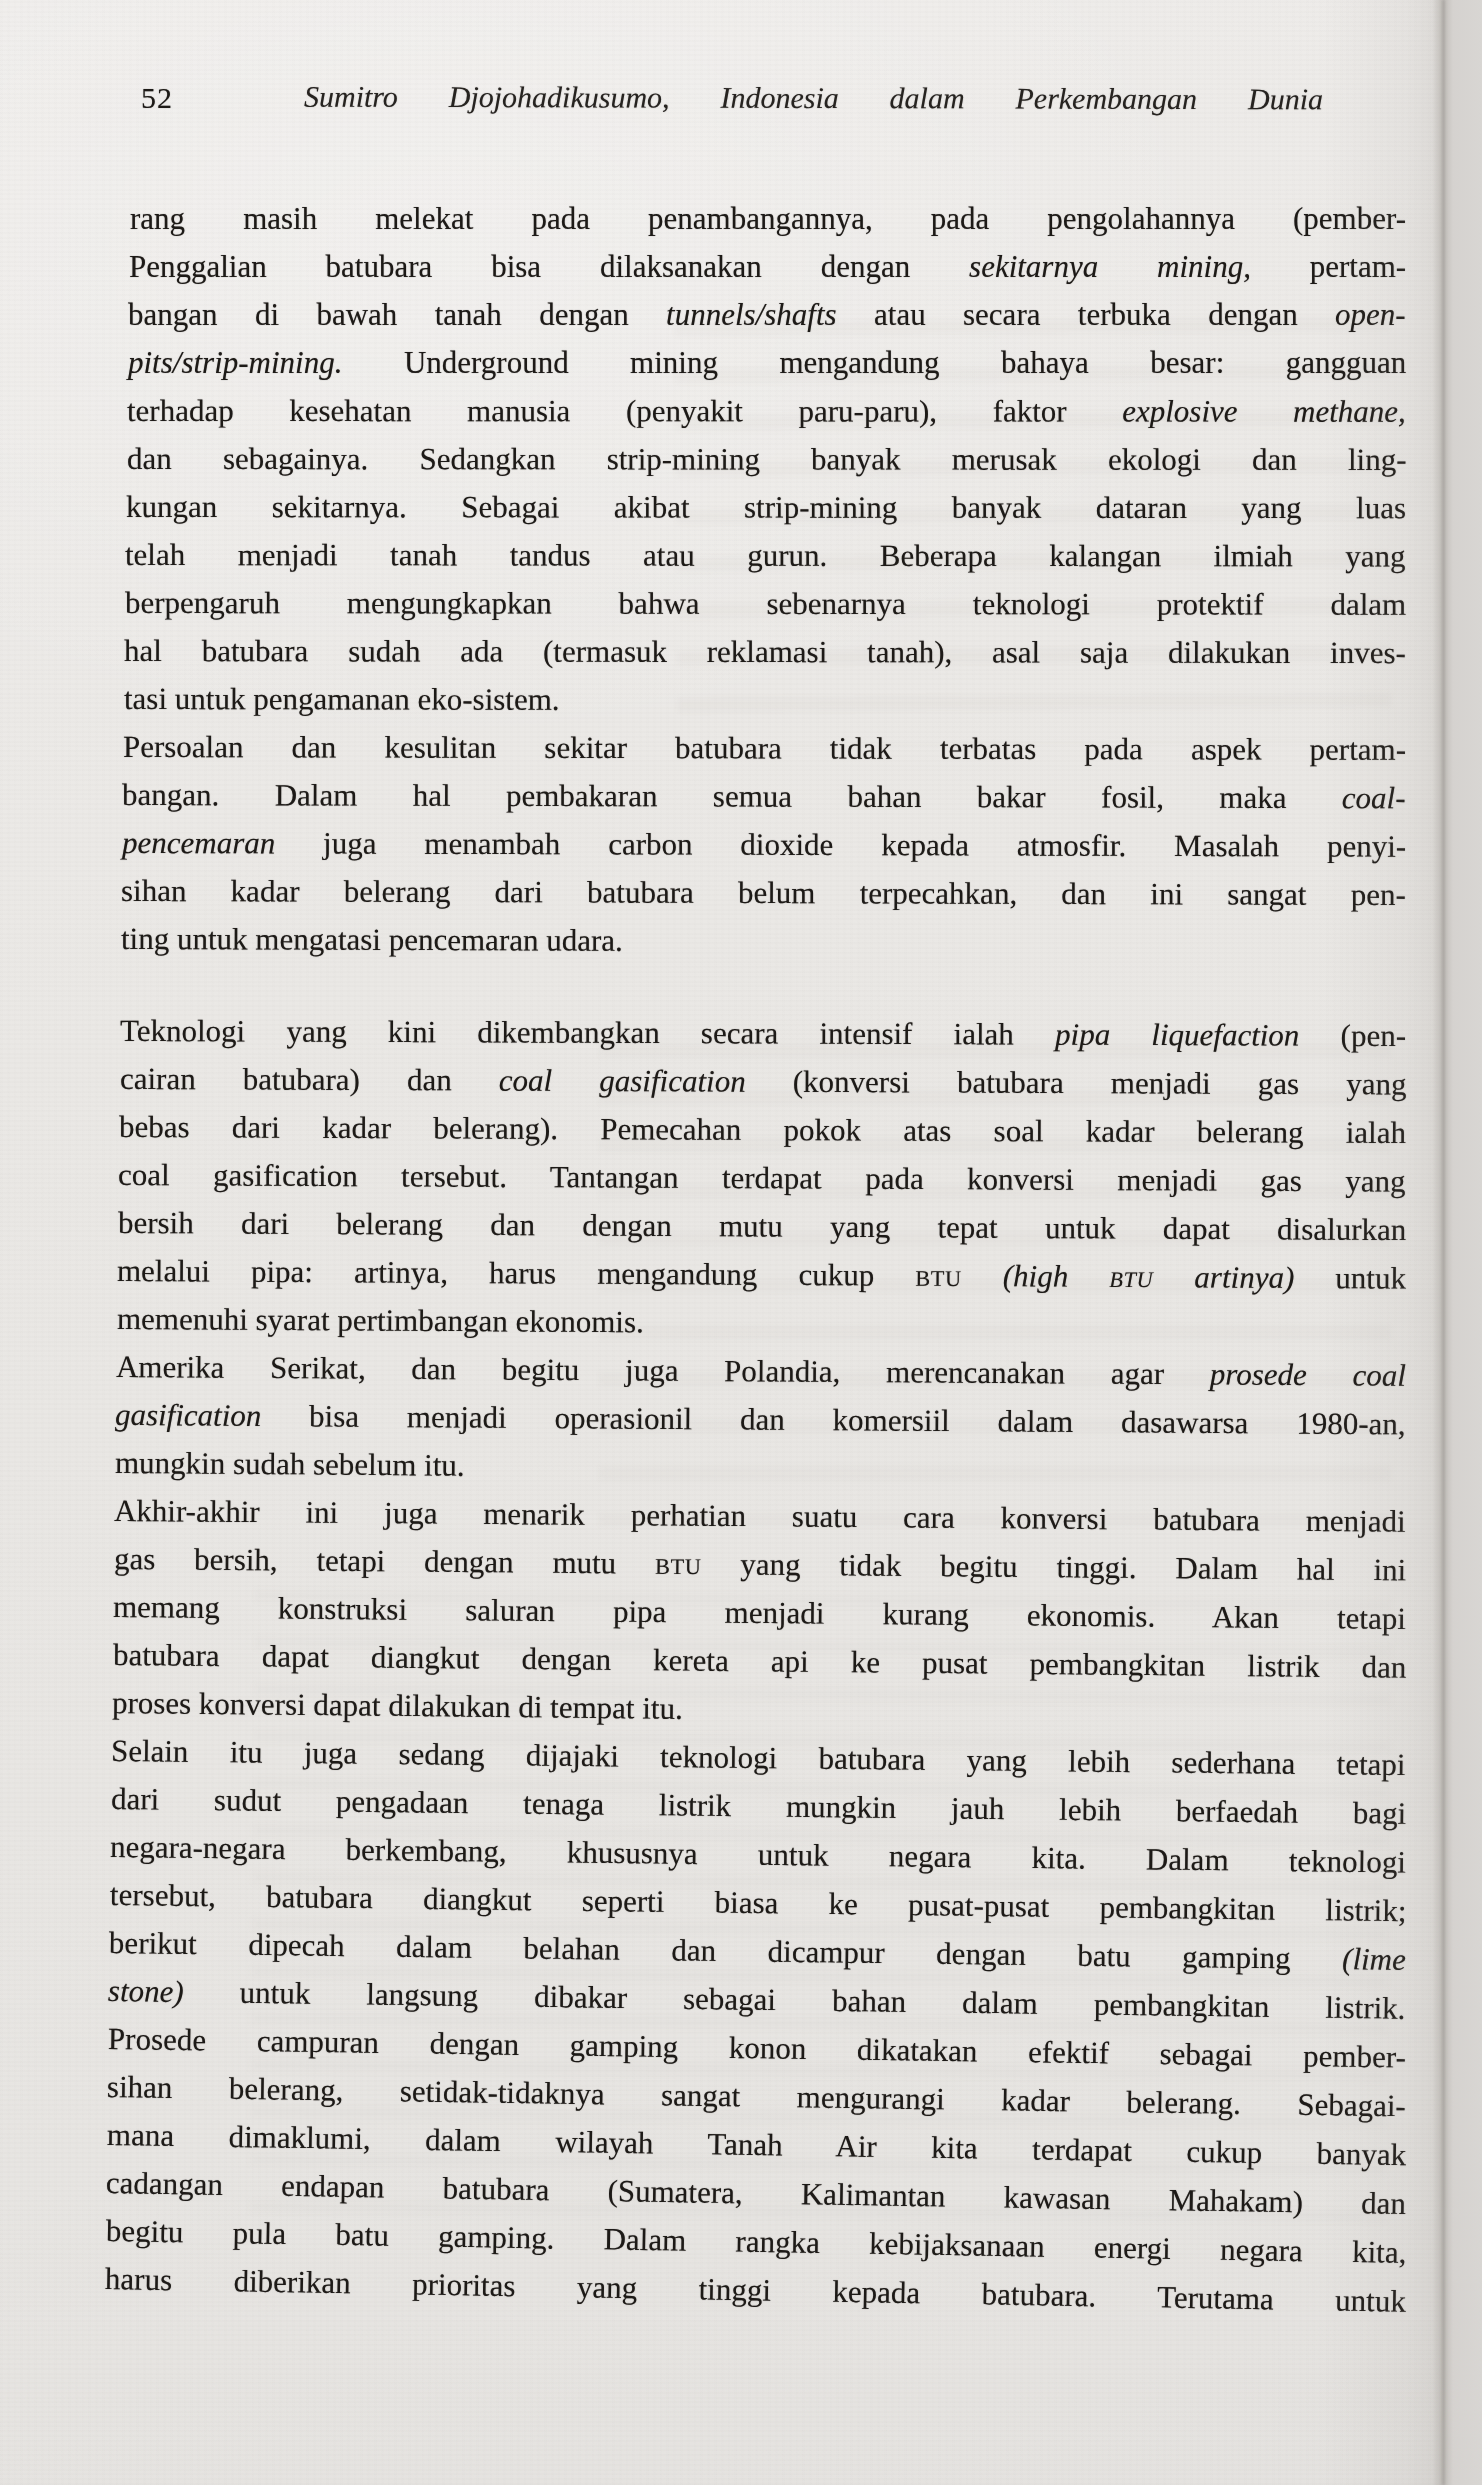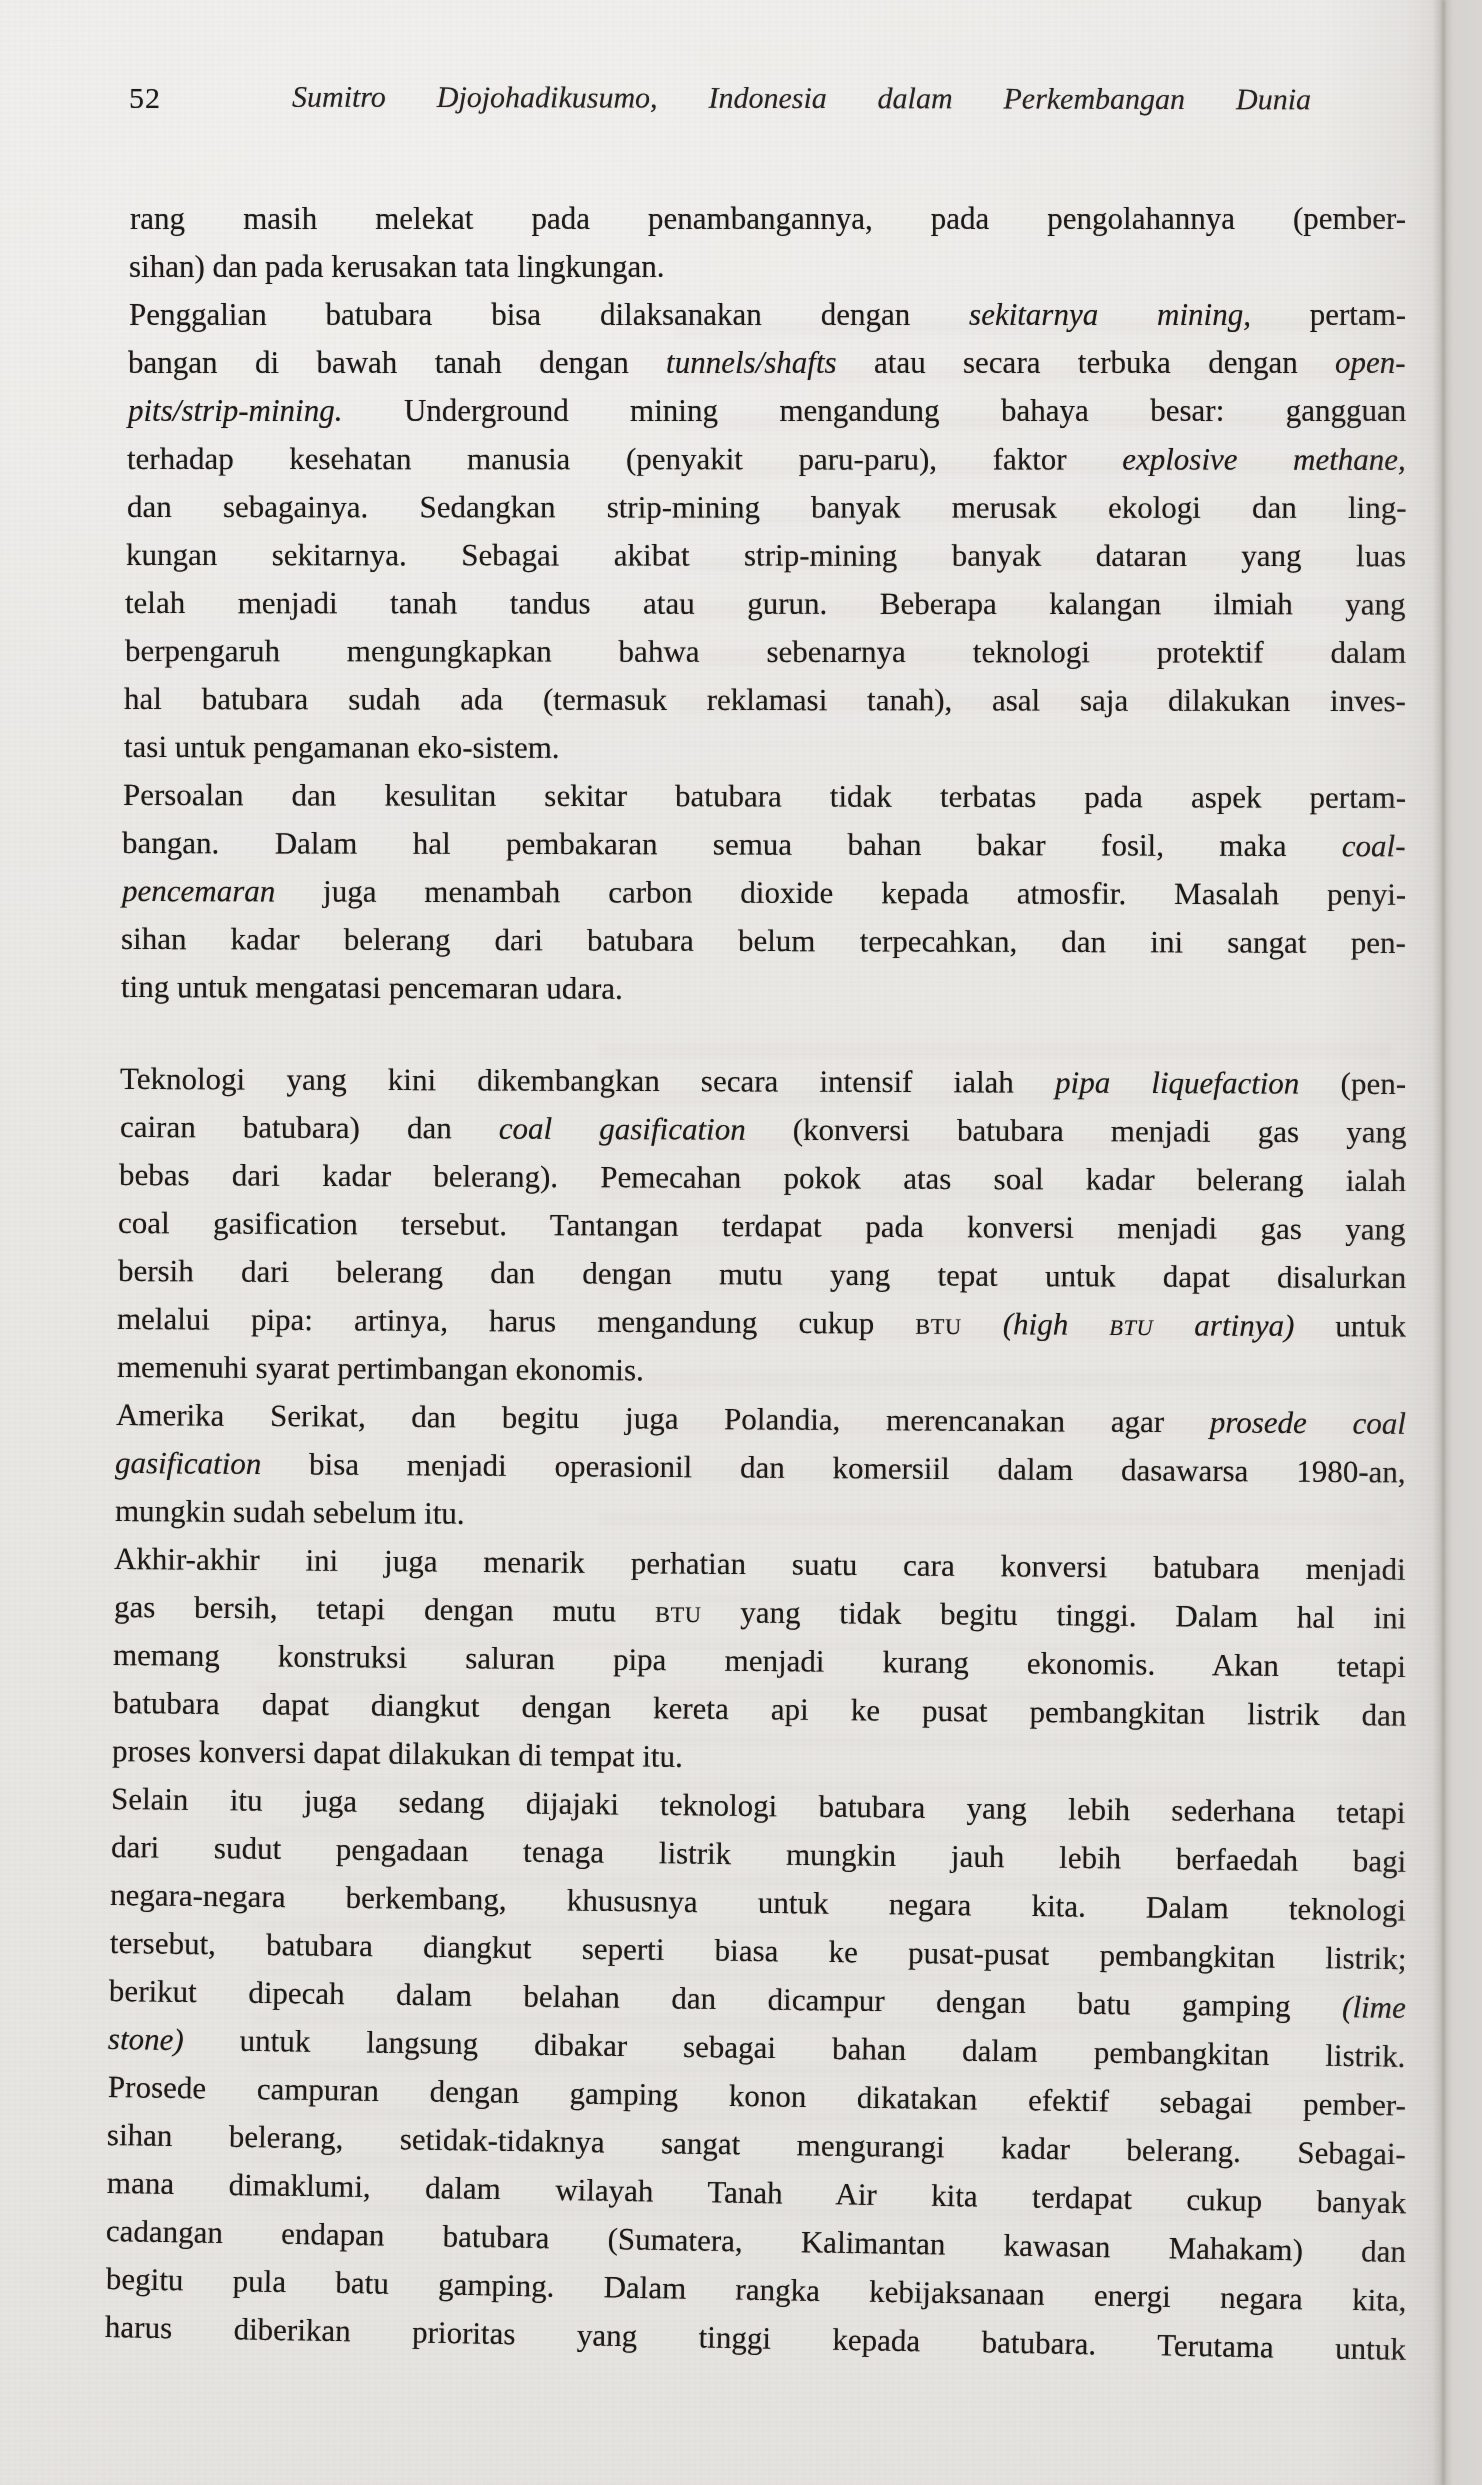--- a/index.html
+++ b/index.html
@@ -37,21 +37,21 @@
   
   .ghost{
     position:absolute;pointer-events:none;filter:blur(2.4px);opacity:.6;
     background:repeating-linear-gradient(to bottom, rgba(138,131,123,0.065) 0 15.4px, rgba(138,131,123,0) 15.4px 47px);
   }
   .ghost.g1{left:676px;top:319px;width:714px;height:425px;transform:rotate(-.4deg);}
   .ghost.g2{left:599px;top:1043px;width:792px;height:483px;opacity:.5;}
   .ghost.g3{left:251px;top:1593px;width:1139px;height:637px;opacity:.35;transform:rotate(.5deg);}
 
   .header{
-    position:absolute;left:129px;top:81px;width:1197px;height:42px;
+    position:absolute;left:141px;top:81px;width:1197px;height:42px;
     white-space:nowrap;
   }
   .page-number{
     display:inline-block;font-size:30px;letter-spacing:1px;
     text-shadow:0 0 1px rgba(29,26,23,0.45);
   }
   .running-title{
     display:inline-block;vertical-align:top;
     margin-left:127px;width:1019px;
     font-style:italic;font-size:30px;
@@ -87,21 +87,20 @@
   <div class="ghost g2"></div>
   <div class="ghost g3"></div>
 
   <div class="header">
     <span class="page-number">52</span>
     <span class="running-title">Sumitro Djojohadikusumo, Indonesia dalam Perkembangan Dunia</span>
   </div>
 
   <div class="body-text">
       <div class="line" style="transform: rotate(0deg); margin-left: 0px;"><span>rang masih melekat pada penambangannya, pada pengolahannya (pember-</span></div>
-      <div class="line para-end" style="transform: rotate(0.002deg); margin-left: -0.6px;"><span>sihan) dan pada kerusakan tata lingkungan.</span></div>
       <div class="line" style="transform: rotate(0.007deg); margin-left: -1.2px;"><span>Penggalian batubara bisa dilaksanakan dengan </span><span class="s-i">sekitarnya mining,</span><span> pertam-</span></div>
       <div class="line" style="transform: rotate(0.014deg); margin-left: -1.7px;"><span>bangan di bawah tanah dengan </span><span class="s-i">tunnels/shafts</span><span> atau secara terbuka dengan </span><span class="s-i">open-</span></div>
       <div class="line" style="transform: rotate(0.022deg); margin-left: -2.3px;"><span class="s-i">pits/strip-mining.</span><span> Underground mining mengandung bahaya besar: gangguan</span></div>
       <div class="line" style="transform: rotate(0.032deg); margin-left: -2.9px;"><span>terhadap kesehatan manusia (penyakit paru-paru), faktor </span><span class="s-i">explosive methane,</span></div>
       <div class="line" style="transform: rotate(0.043deg); margin-left: -3.5px;"><span>dan sebagainya. Sedangkan strip-mining banyak merusak ekologi dan ling-</span></div>
       <div class="line" style="transform: rotate(0.055deg); margin-left: -4px;"><span>kungan sekitarnya. Sebagai akibat strip-mining banyak dataran yang luas</span></div>
       <div class="line" style="transform: rotate(0.068deg); margin-left: -4.6px;"><span>telah menjadi tanah tandus atau gurun. Beberapa kalangan ilmiah yang</span></div>
       <div class="line" style="transform: rotate(0.082deg); margin-left: -5.2px;"><span>berpengaruh mengungkapkan bahwa sebenarnya teknologi protektif dalam</span></div>
       <div class="line" style="transform: rotate(0.097deg); margin-left: -5.8px;"><span>hal batubara sudah ada (termasuk reklamasi tanah), asal saja dilakukan inves-</span></div>
       <div class="line para-end" style="transform: rotate(0.113deg); margin-left: -6.5px;"><span>tasi untuk pengamanan eko-sistem.</span></div>

